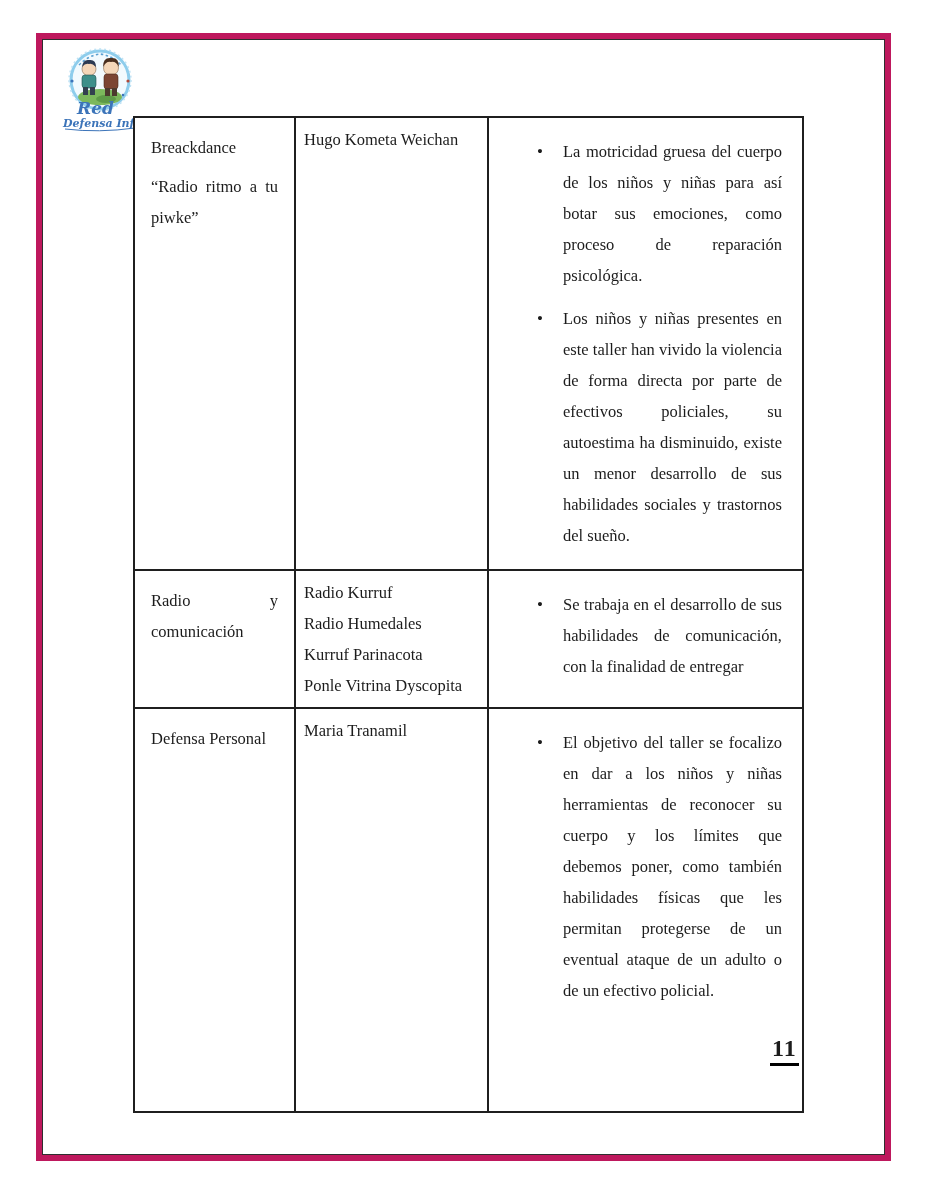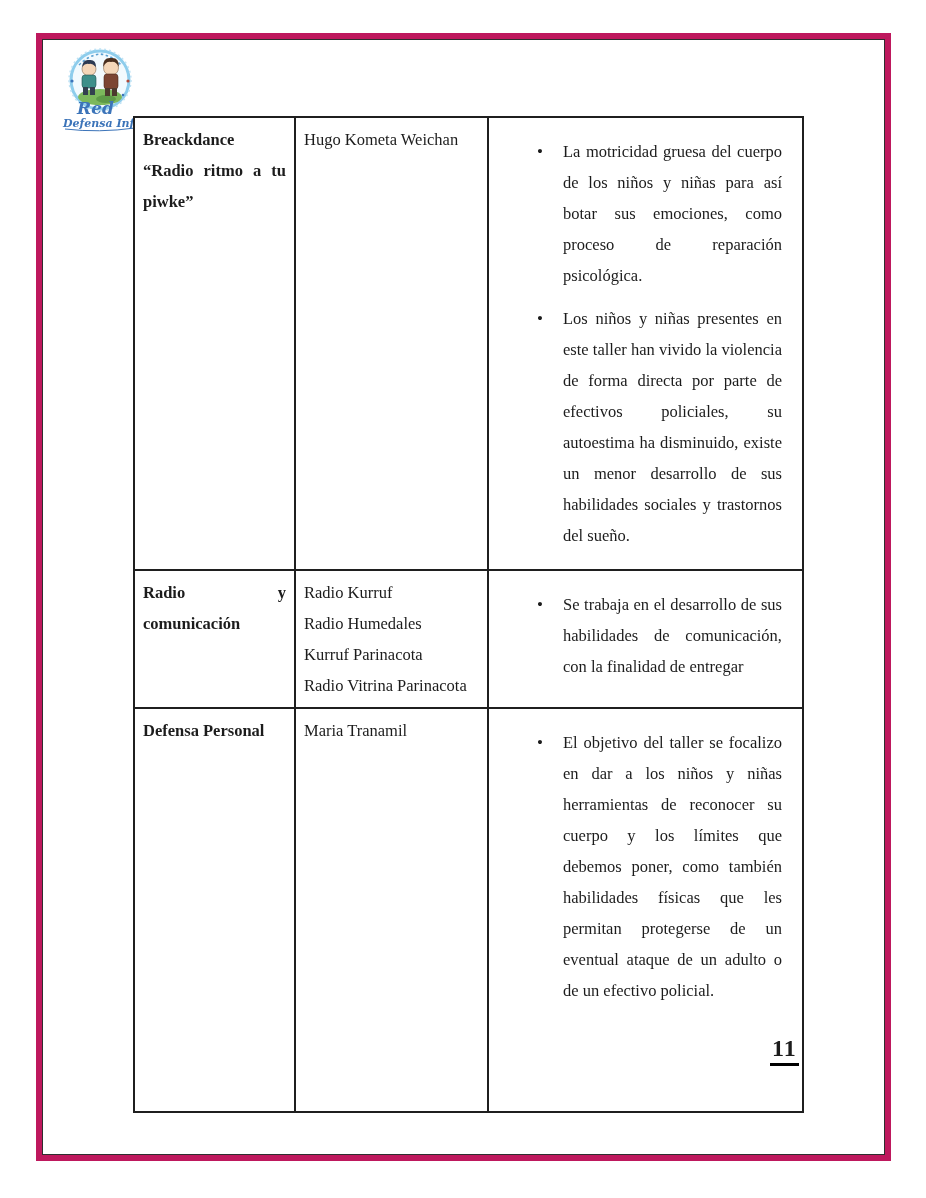--- a/index.html
+++ b/index.html
@@ -39,21 +39,21 @@
     font-size: 16.5px;
     line-height: 31px;
     background: #ffffff;
   }
   col.c1 { width: 161px; }
   col.c2 { width: 193px; }
   col.c3 { width: 315px; }
   tr.r1 { height: 386px; }
   tr.r2 { height: 129px; padding-left: 7px; }
   tr.r3 { height: 404px; }
-  .para { margin: 0; text-align: justify; font-weight: bold; }
+  .para { margin: 8px; text-align: justify; }
   .para-plain { margin: 0; }
   .bullet {
     position: relative;
     margin: 12px;
     padding-left: 54px;
     text-align: justify;
   }
   .bullet::before {
     content: "\2022";
     position: absolute;
@@ -136,21 +136,21 @@
   </tr>
 
   <tr class="r2">
     <td>
             <p class="para">Radio y comunicación</p>
           </td>
     <td>
             <p class="para-plain">Radio Kurruf</p>
             <p class="para-plain">Radio Humedales</p>
             <p class="para-plain">Kurruf Parinacota</p>
-            <p class="para-plain">Radio Vitrina Parinacota</p>
+            <p class="para-plain">Ponle Vitrina Dyscopita</p>
           </td>
     <td>
             <p class="bullet">Se trabaja en el desarrollo de sus habilidades de comunicación, con la finalidad de entregar</p>
           </td>
   </tr>
 
   <tr class="r3">
     <td>
             <p class="para">Defensa Personal</p>
           </td>

